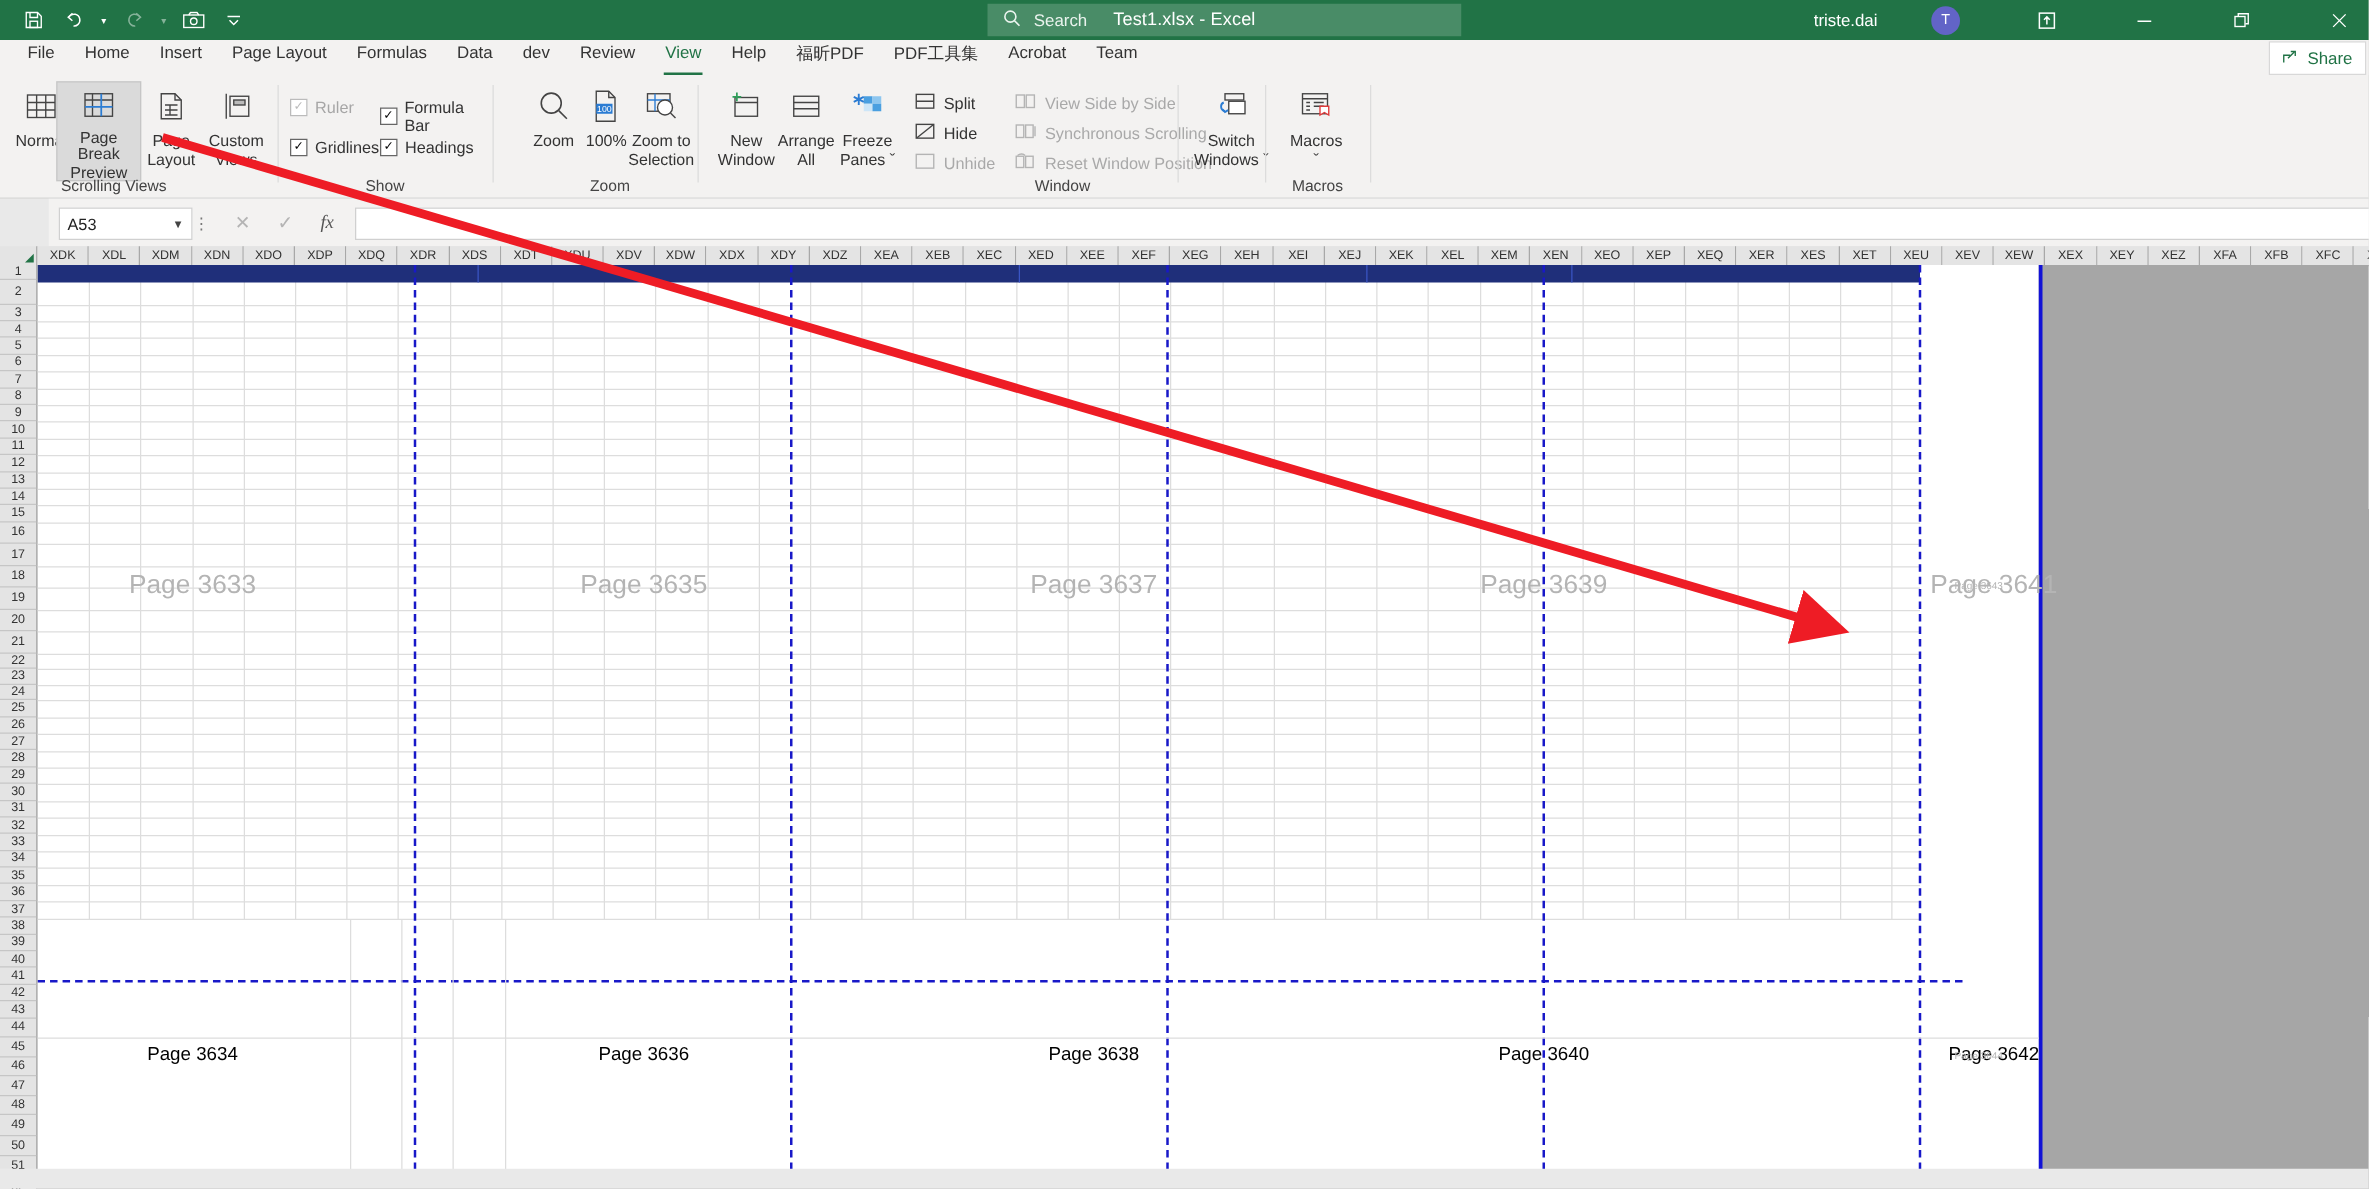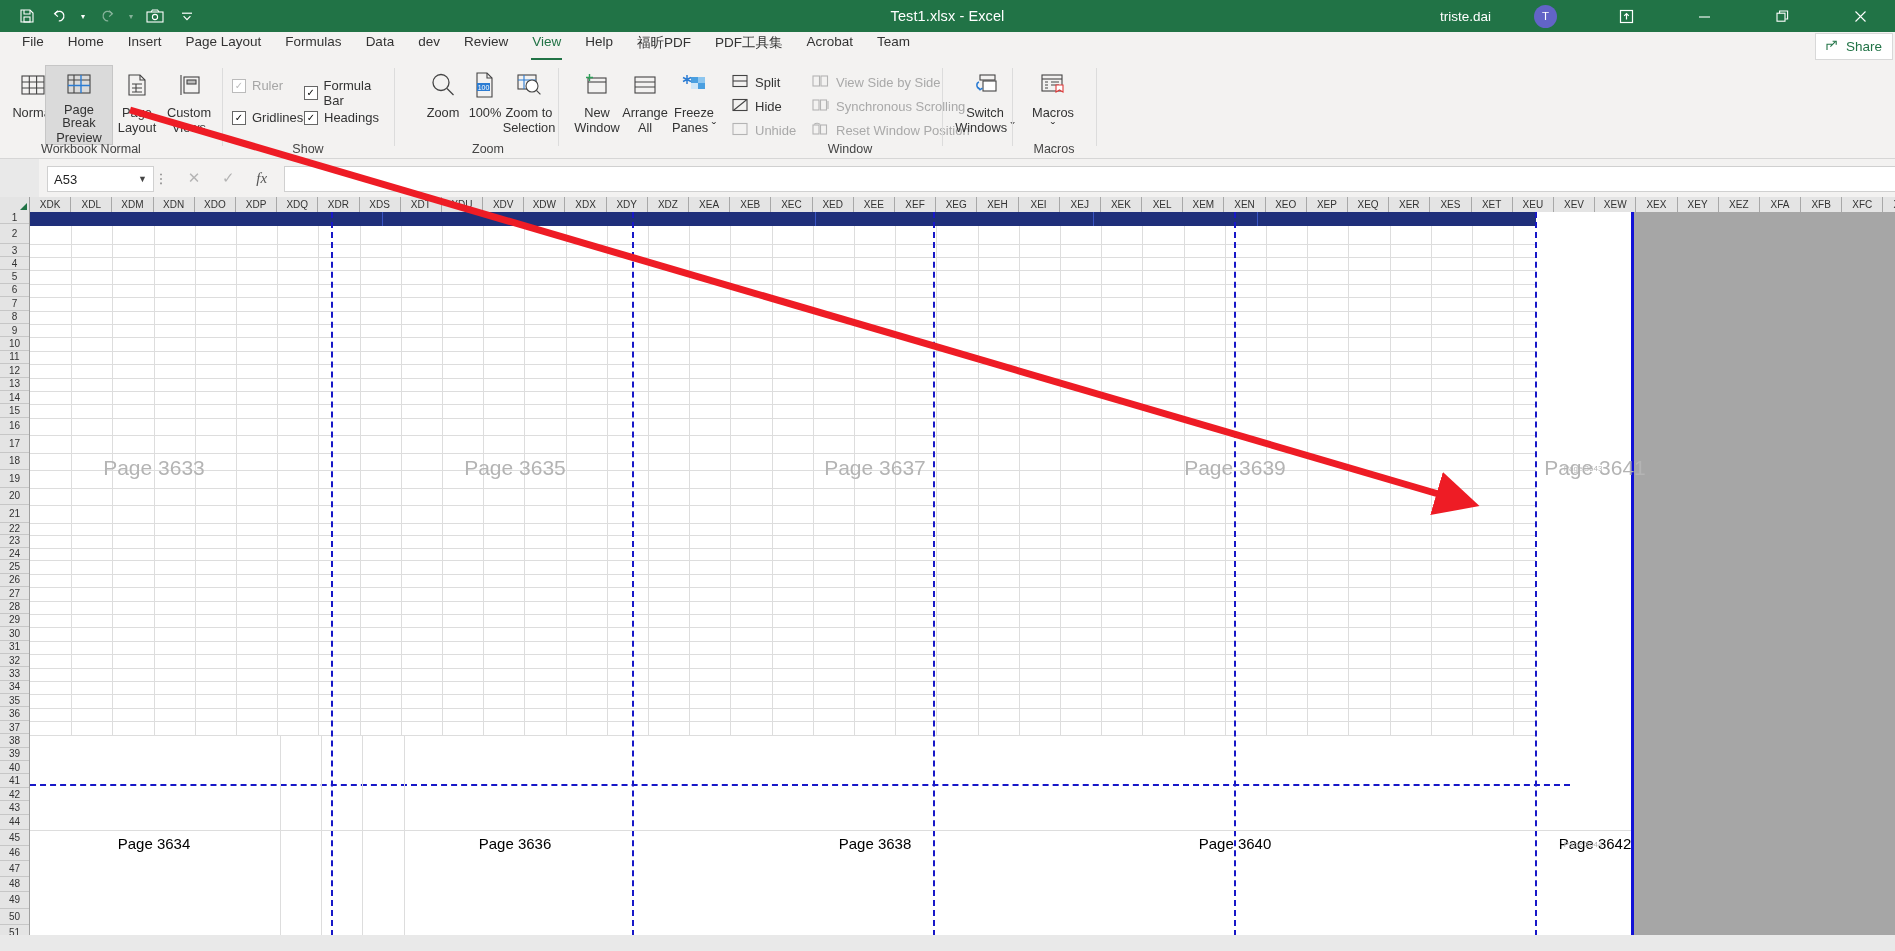--- a/index.html
+++ b/index.html
@@ -32,21 +32,21 @@
     display:flex;align-items:center;justify-content:center;
     color:#ffffff;font-size:14.5px;letter-spacing:.1px;pointer-events:none;
   }
   .searchbox{
     position:absolute;left:790px;top:3px;width:367px;height:26px;
     background:rgba(255,255,255,.18);
     display:flex;align-items:center;gap:10px;padding-left:12px;
     color:#eaf3ee;font-size:13.5px;
   }
   .tb-right{
-    position:absolute;right:12px;top:0;height:32px;display:flex;align-items:center;gap:33px;
+    position:absolute;right:1px;top:0;height:32px;display:flex;align-items:center;gap:33px;
   }
   .user-name{color:#ffffff;font-size:13.5px;margin-right:10px;}
   .avatar{
     width:23px;height:23px;border-radius:50%;background:#6264c7;color:#fff;
     font-size:11.5px;display:flex;align-items:center;justify-content:center;
     margin-right:14px;
   }
   .winbtn{
     width:45px;height:32px;display:flex;align-items:center;justify-content:center;
     color:#ffffff;
@@ -228,20 +228,29 @@
         </svg>
       </div>
       <div class="qat-btn">
         <svg width="14" height="12" viewBox="0 0 14 12" fill="none" stroke="#fff" stroke-width="1.2">
           <path d="M2 3.2h10"></path>
             <path d="M3.6 6.2l3.4 3.4 3.4-3.4"></path>
         </svg>
       </div>
     </div>
     <div class="title-text">Test1.xlsx  -  Excel</div>
+    <div class="searchbox">
+      <span>
+        <svg width="15" height="15" viewBox="0 0 15 15" fill="none" stroke="#eaf3ee" stroke-width="1.3">
+          <circle cx="6.3" cy="6.3" r="4.4"></circle>
+            <path d="M9.6 9.6l4 4"></path>
+        </svg>
+      </span>
+      <span>Search</span>
+    </div>
     <div class="tb-right">
       <span class="user-name">triste.dai</span>
       <span class="avatar">T</span>
       <span class="winbtn">
         <svg width="15" height="15" viewBox="0 0 15 15" fill="none" stroke="#fff" stroke-width="1.2">
           <rect x="1.5" y="1.5" width="12" height="12"></rect>
             <path d="M7.5 10.5V4.6M5.2 6.8l2.3-2.3 2.3 2.3"></path>
         </svg>
       </span>
       <span class="winbtn">
@@ -356,21 +365,21 @@
         <span class="ico">
           <svg width="28" height="26" viewBox="0 0 28 26" fill="none" stroke="#444" stroke-width="1.1">
             <path d="M6 3v20"></path>
               <rect x="9" y="5" width="15" height="16"></rect>
               <rect x="12" y="8" width="9" height="4" fill="#bbb"></rect>
           </svg>
         </span>
         <span class="lbl">Custom</span>
         <span class="lbl">Views</span>
       </div>
-      <div class="grp-label">Workbook Normal</div>
+      <div class="grp-label">Scrolling Views</div>
     </div>
     <div class="grp-sep" style="left:222px"></div>
 
     <div class="grp" style="left:224px;width:168px">
       <div class="chk dis" style="left:8px;top:18px">
         <span class="box">✓</span>
         <span>Ruler</span>
       </div>
       <div class="chk" style="left:8px;top:50px">
         <span class="box">✓</span>

